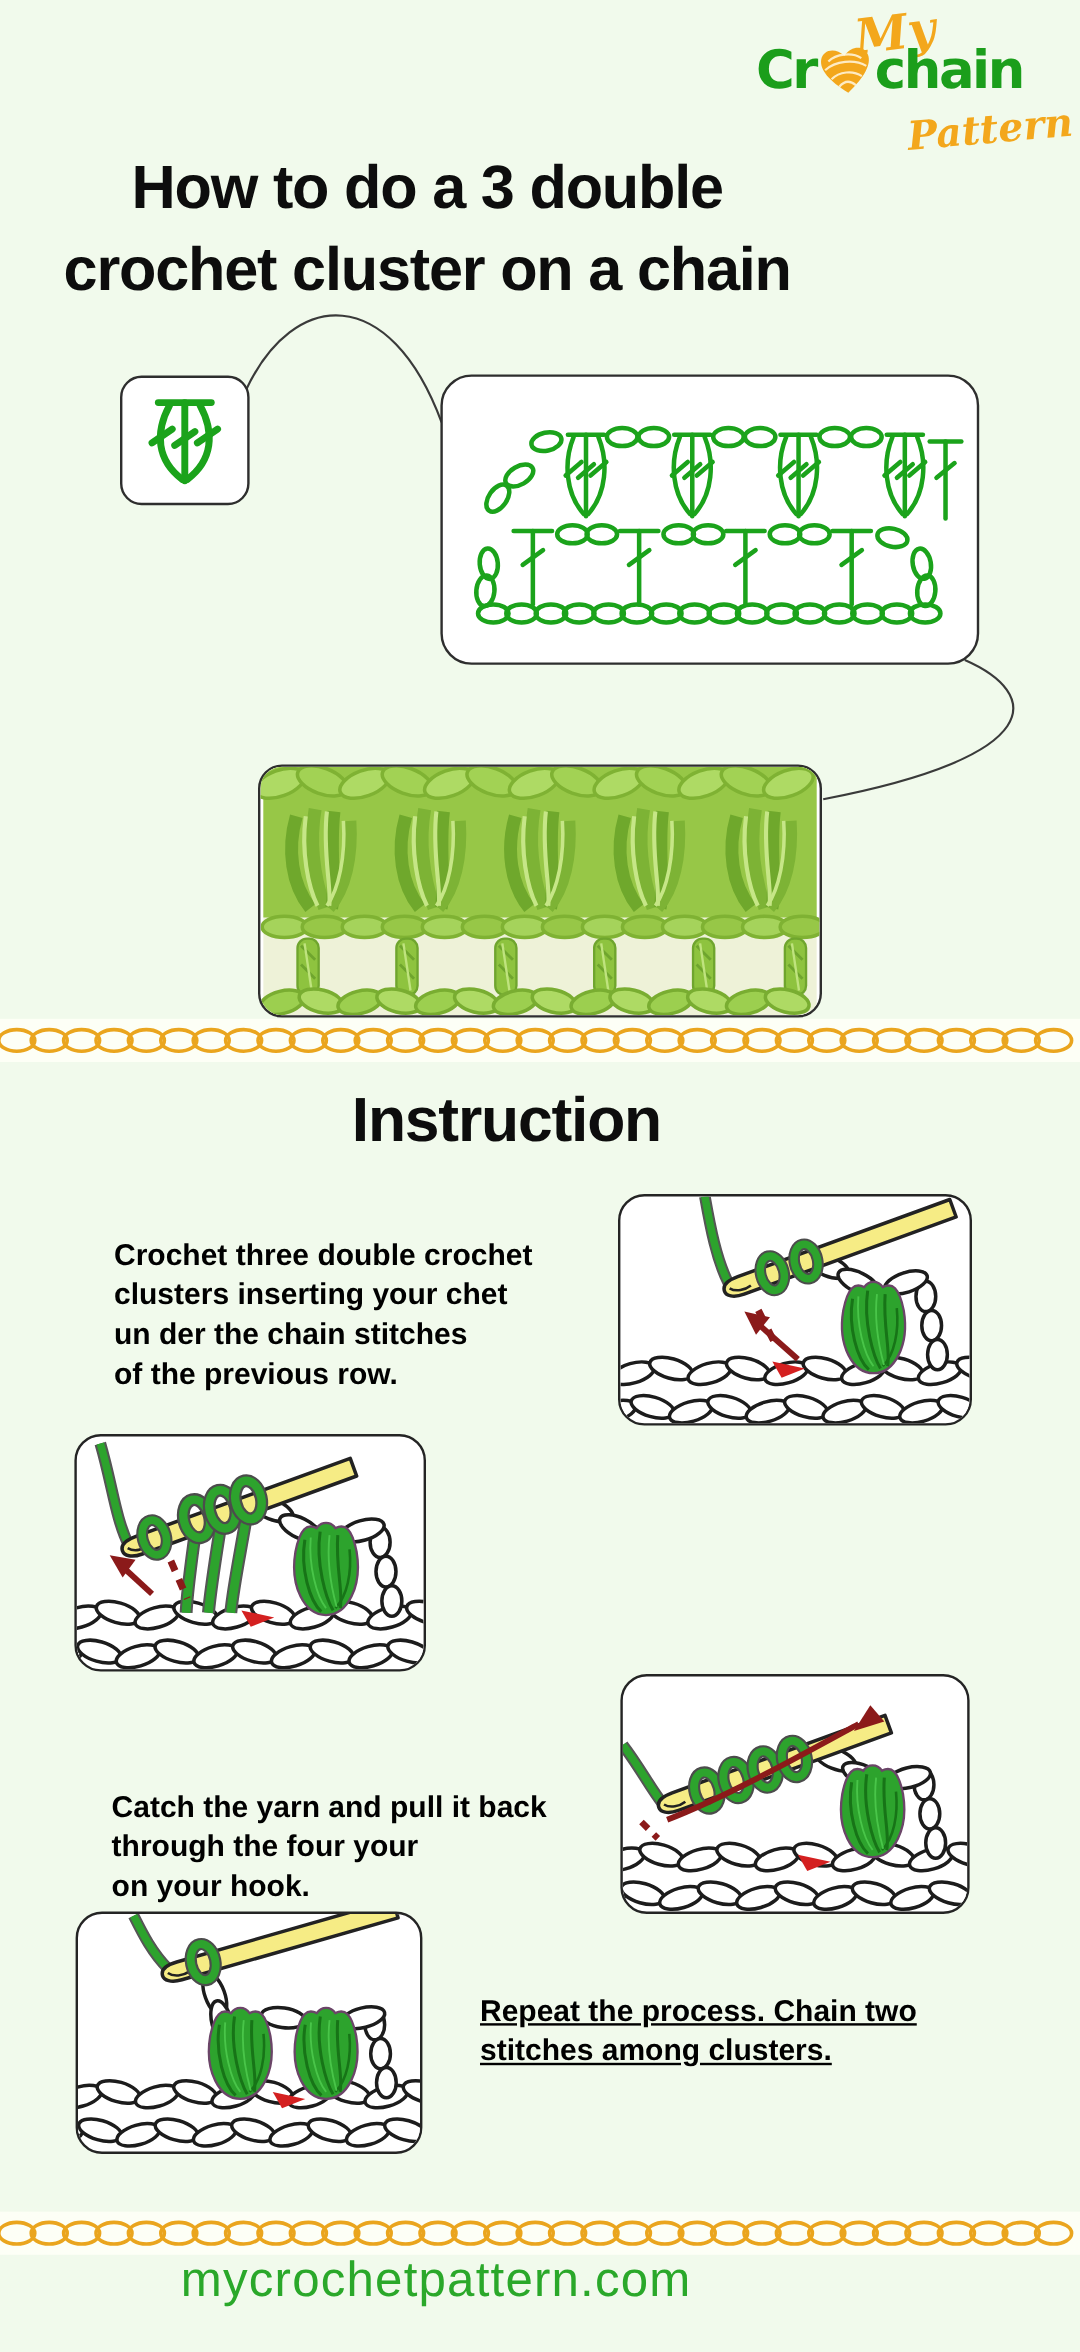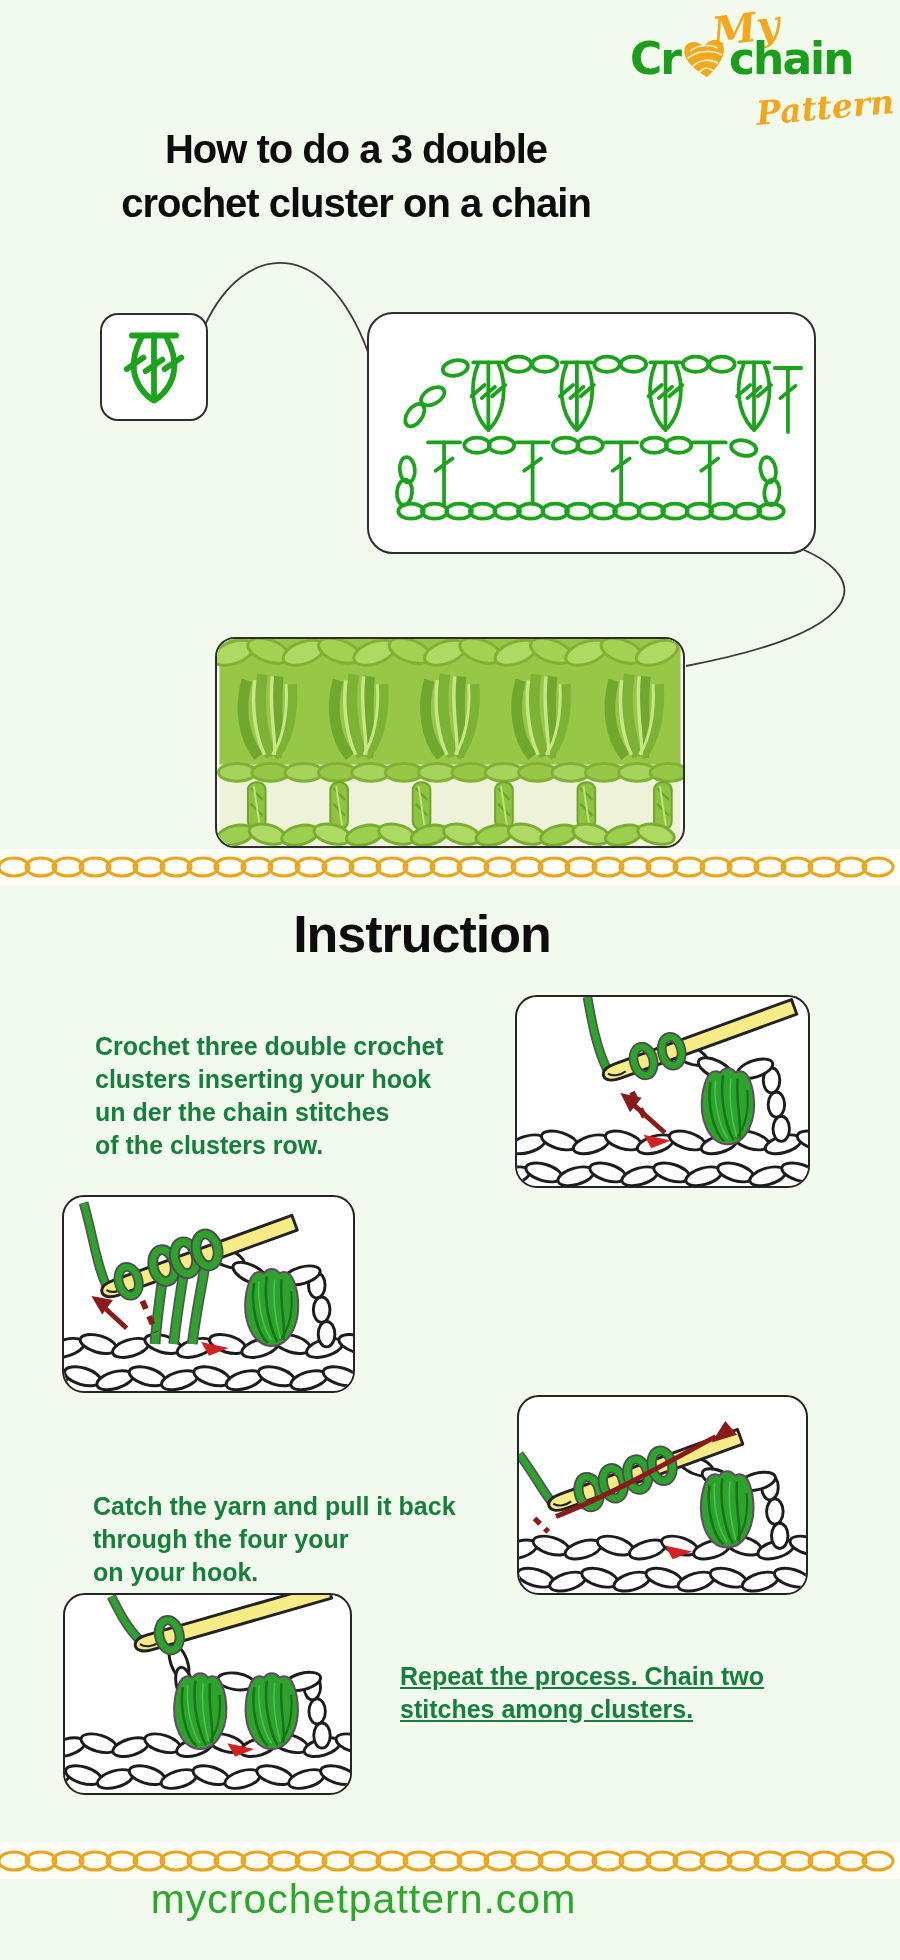--- a/index.html
+++ b/index.html
@@ -13,41 +13,41 @@
            font-style:italic;font-weight:bold;font-size:40px;color:#f3a71c;transform:rotate(-7deg);}
   .logo-crochet{position:absolute;top:30px;left:22px;display:flex;align-items:center;
            font-family:"DejaVu Sans",sans-serif;font-weight:bold;font-size:44px;
            letter-spacing:-2px;color:#1b9e1b;line-height:1;}
   .logo-heart{width:46px;height:46px;margin:0 1px 0 2px;transform:rotate(-6deg);}
   .logo-pattern{position:absolute;top:82px;left:148px;font-family:"DejaVu Serif",serif;
            font-style:italic;font-weight:bold;font-size:33px;color:#f3a71c;transform:rotate(-5deg);}
 
   
   .title{position:absolute;top:122px;left:0;width:712px;text-align:center;z-index:2;
-         font-weight:bold;font-size:40px;line-height:1.35;color:#0d0d0d;letter-spacing:-1px;}
+         font-weight:bold;font-size:51px;line-height:1.35;color:#0d0d0d;letter-spacing:-1px;}
 
   
   .whitebox{position:absolute;background:#fff;border:2px solid #2e2e2e;z-index:2;box-sizing:border-box;}
   .symbol-box{left:100px;top:313px;width:108px;height:108px;border-radius:18px;
               display:flex;align-items:center;justify-content:center;}
   .chart-box{left:367px;top:312px;width:449px;height:242px;border-radius:26px;
              display:flex;align-items:center;justify-content:center;}
   .photo-box{left:215px;top:637px;width:470px;height:211px;border-radius:20px;overflow:hidden;}
 
   
   .divider{position:absolute;left:0;width:900px;height:36px;background:#fdfff6;z-index:2;}
   .divider svg{display:block;}
   .divider-1{top:849px;}
   .divider-2{top:1843px;}
 
   
   .instruction-heading{position:absolute;top:904px;left:0;width:844px;text-align:center;
         font-weight:bold;font-size:52px;color:#0d0d0d;z-index:2;letter-spacing:-1px;}
 
-  .step-text{position:absolute;font-weight:bold;font-size:25px;line-height:33px;color:#15803d;z-index:2;}
+  .step-text{position:absolute;font-weight:bold;font-size:25px;line-height:33px;color:#000000;z-index:2;}
   .step-image{position:absolute;background:#fff;border:2px solid #242424;border-radius:22px;
               overflow:hidden;z-index:2;box-sizing:border-box;}
   .step-image svg{display:block;width:100%;height:100%;}
   .st1{left:95px;top:1030px;}
   .si1{left:515px;top:995px;width:295px;height:193px;}
   .si2{left:62px; top:1195px;width:293px;height:198px;}
   .st2{left:400px;top:1256px;}
   .st3{left:93px; top:1450px;margin-top:40px;}
   .si3{left:517px;top:1395px;width:291px;height:200px;}
   .si4{left:63px; top:1593px;width:289px;height:202px;}
@@ -368,23 +368,23 @@
           <use href="#dch" x="851" y="18"></use>
           <use href="#dch" x="878" y="18"></use>
       </g>
     </svg>
   </div>
 
   <div class="instruction-heading">Instruction</div>
 
   <div class="step-text st1">
     <div>Crochet three double crochet</div>
-    <div>clusters inserting your hook</div>
+    <div>clusters inserting your chet</div>
     <div>un der the chain stitches</div>
-    <div>of the clusters row.</div>
+    <div>of the previous row.</div>
   </div>
   <div class="step-image si1">
     <svg viewBox="0 0 295 195">
       <use href="#chainrow" transform="translate(0,148)"></use>
       <use href="#chainrow" transform="translate(-16,181)"></use>
       <use href="#edgechain" transform="translate(260,86)"></use>
       <use href="#wch" transform="translate(176,60) rotate(22)"></use>
       <use href="#wch" transform="translate(202,74) rotate(26)"></use>
       <use href="#wch" transform="translate(243,74) rotate(-18)"></use>
       <use href="#cluster" transform="translate(215,112)"></use>

